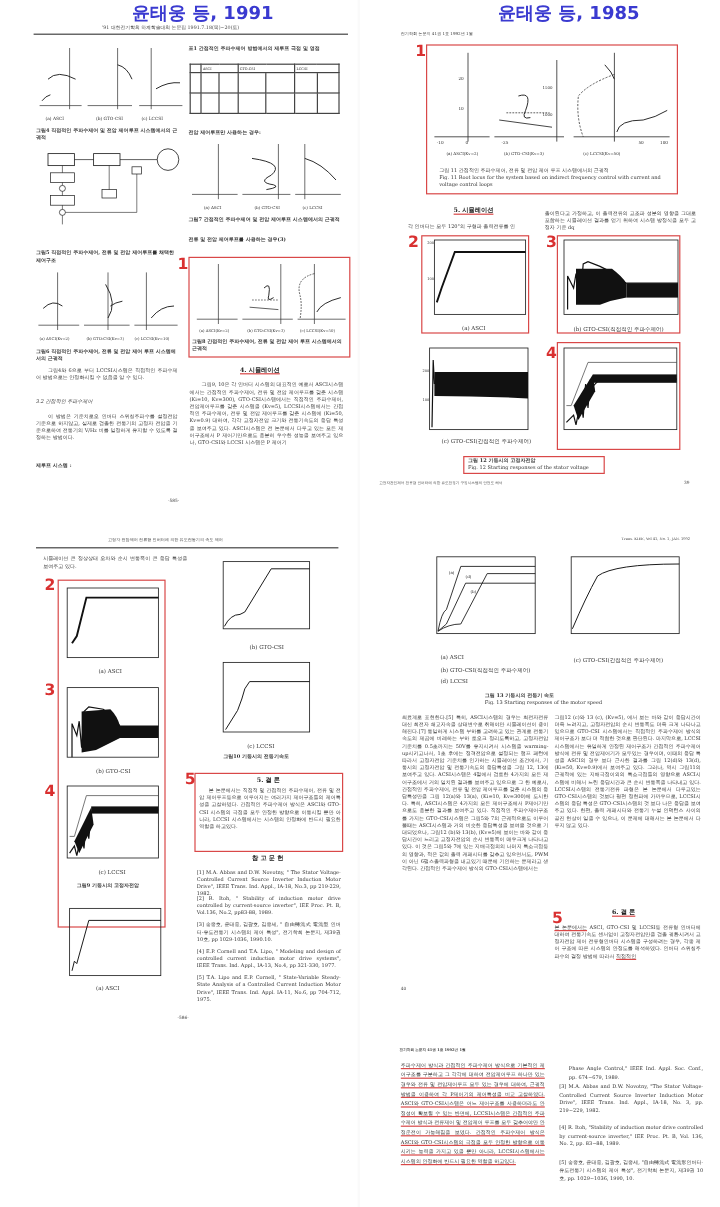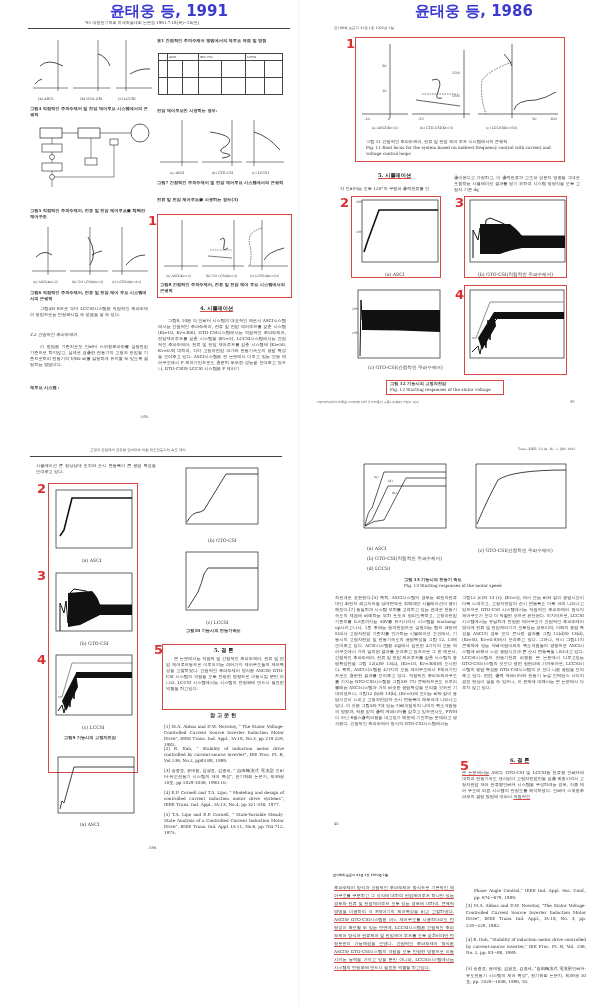--- a/index.html
+++ b/index.html
@@ -178,21 +178,21 @@
 </svg>
 <div class="abs cap" style="left:166px;top:274px;font-size:3.2px;">(a) ASCI(Kv=2)</div>
 <div class="abs cap" style="left:206px;top:274px;font-size:3.2px;">(b) GTO-CSI(Kv=3)</div>
 <div class="abs cap" style="left:250px;top:274px;font-size:3.2px;">(c) LCCSI(Kv=50)</div>
 <div class="abs tiny" style="left:160px;top:282px;width:128px;font-weight:bold;">그림8 간접적인 주파수제어, 전류 및 전압 제어 루프 시스템에서의 근궤적</div>
 
 <div class="abs sec" style="left:200px;top:305px;"><span class="ul-red">4. 시뮬레이션</span></div>
 <div class="para" style="left:158px;top:318px;width:128px;text-indent:10px;">그림9, 10은 각 인버터 시스템의 대표적인 예로서 ASCI시스템에서는 간접적인 주파수제어, 전류 및 전압 제어루프를 갖춘 시스템 (Ki=10, Kv=300), GTO-CSI시스템에서는 직접적인 주파수제어, 전압제어루프를 갖춘 시스템을 (Kv=5), LCCSI시스템에서는 간접적인 주파수제어, 전류 및 전압 제어루프를 갖춘 시스템에 (Ki=50, Kv=0.9) 대하여, 각각 고정자전압 크기와 전동기속도의 응답 특성을 보여주고 있다. ASCI시스템은 전 논문에서 다루고 있는 모든 제어구조에서 P 제어기만으로도 충분히 우수한 성능을 보여주고 있으나, GTO-CSI와 LCCSI 시스템은 P 제어기</div>
 <div class="abs micro" style="left:140px;top:415px;">-585-</div>
 
-<div class="abs title" style="left:415px;top:2px;">윤태웅 등, 1986</div>
+<div class="abs title" style="left:415px;top:2px;">윤태웅 등, 1985</div>
 <div class="abs micro" style="left:334px;top:26px;font-size:3.4px;">전기학회 논문지 41권 1호 1992년 1월</div>
 
 <div class="rednum" style="left:346px;top:36px;">1</div>
 <div class="redbox" style="left:355px;top:37px;width:210px;height:125px;"></div>
 <svg style="left:360px;top:42px;" width="200" height="80">
   <g>
       <line x1="2" y1="72" x2="48" y2="72" stroke="#333" stroke-width=".7"></line>
       <line x1="30" y1="2" x2="30" y2="76" stroke="#333" stroke-width=".7"></line>
       <text x="22" y="25" font-size="3.5" fill="#333">20</text>
       <text x="22" y="50" font-size="3.5" fill="#333">10</text>

